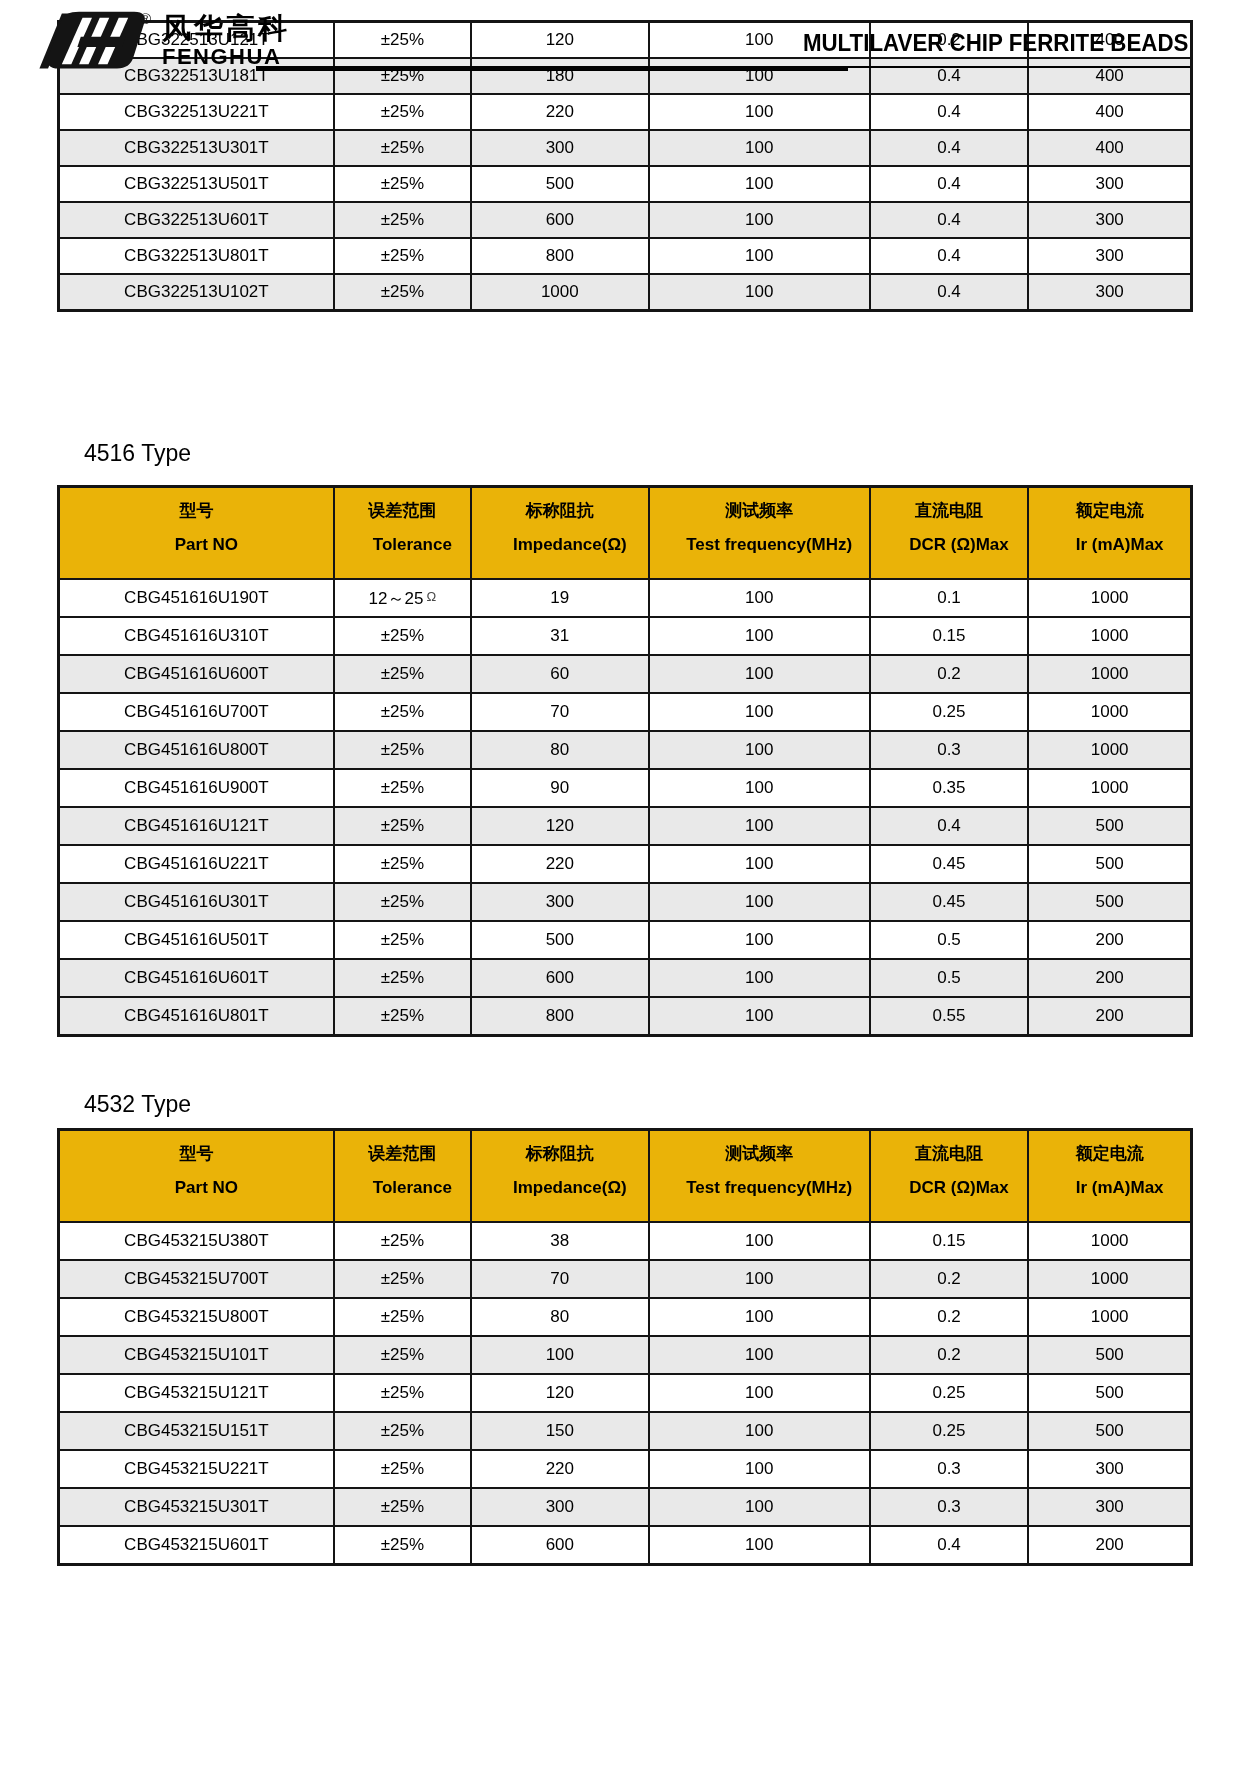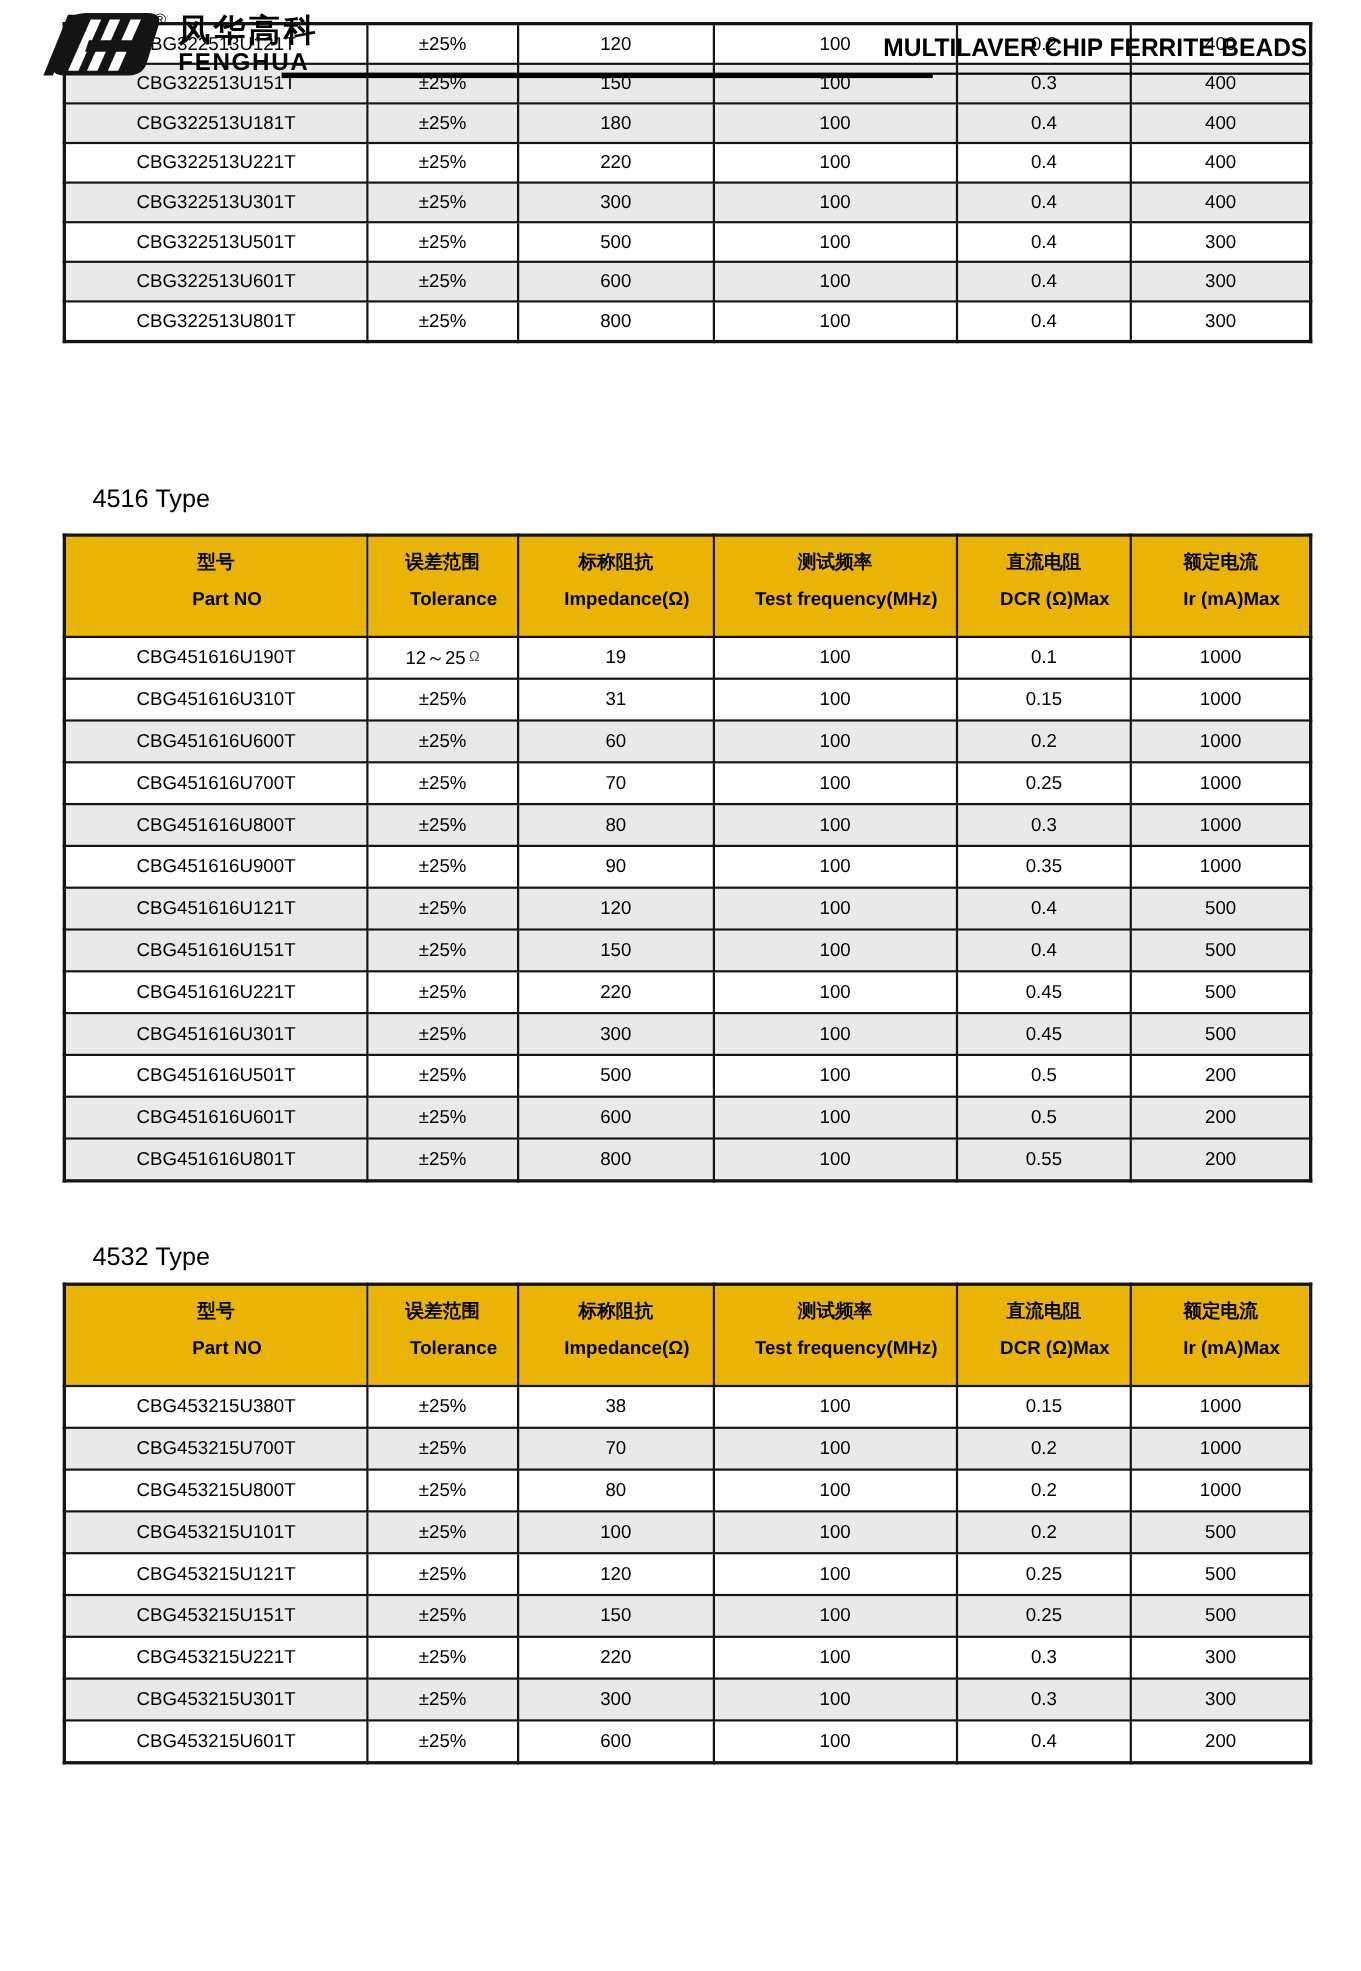--- a/index.html
+++ b/index.html
@@ -97,71 +97,71 @@
   <tbody>
       <tr>
         <td>CBG322513U121T</td>
         <td>±25%</td>
         <td>120</td>
         <td>100</td>
         <td>0.2</td>
         <td>400</td>
       </tr>
       <tr class="shade">
-        <td>CBG322513U151T</td>
-        <td>±25%</td>
-        <td>150</td>
-        <td>100</td>
-        <td>0.3</td>
+        <td>CBG322513U181T</td>
+        <td>±25%</td>
+        <td>180</td>
+        <td>100</td>
+        <td>0.4</td>
         <td>400</td>
       </tr>
-      <tr class="shade">
-        <td>CBG322513U181T</td>
-        <td>±25%</td>
-        <td>180</td>
+      <tr>
+        <td>CBG322513U221T</td>
+        <td>±25%</td>
+        <td>220</td>
         <td>100</td>
         <td>0.4</td>
         <td>400</td>
       </tr>
-      <tr>
-        <td>CBG322513U221T</td>
-        <td>±25%</td>
-        <td>220</td>
+      <tr class="shade">
+        <td>CBG322513U301T</td>
+        <td>±25%</td>
+        <td>300</td>
         <td>100</td>
         <td>0.4</td>
         <td>400</td>
       </tr>
-      <tr class="shade">
-        <td>CBG322513U301T</td>
-        <td>±25%</td>
-        <td>300</td>
-        <td>100</td>
-        <td>0.4</td>
-        <td>400</td>
-      </tr>
       <tr>
         <td>CBG322513U501T</td>
         <td>±25%</td>
         <td>500</td>
         <td>100</td>
         <td>0.4</td>
         <td>300</td>
       </tr>
       <tr class="shade">
         <td>CBG322513U601T</td>
         <td>±25%</td>
         <td>600</td>
         <td>100</td>
         <td>0.4</td>
         <td>300</td>
       </tr>
       <tr>
         <td>CBG322513U801T</td>
         <td>±25%</td>
         <td>800</td>
+        <td>100</td>
+        <td>0.4</td>
+        <td>300</td>
+      </tr>
+      <tr class="shade">
+        <td>CBG322513U102T</td>
+        <td>±25%</td>
+        <td>1000</td>
         <td>100</td>
         <td>0.4</td>
         <td>300</td>
       </tr>
     </tbody>
 </table>
 
 <div class="section-label label-4516">4516 Type</div>
 <table class="spec-table t4516">
   <colgroup>
@@ -250,28 +250,20 @@
         <td>1000</td>
       </tr>
       <tr class="shade">
         <td>CBG451616U121T</td>
         <td>±25%</td>
         <td>120</td>
         <td>100</td>
         <td>0.4</td>
         <td>500</td>
       </tr>
-      <tr class="shade">
-        <td>CBG451616U151T</td>
-        <td>±25%</td>
-        <td>150</td>
-        <td>100</td>
-        <td>0.4</td>
-        <td>500</td>
-      </tr>
       <tr>
         <td>CBG451616U221T</td>
         <td>±25%</td>
         <td>220</td>
         <td>100</td>
         <td>0.45</td>
         <td>500</td>
       </tr>
       <tr class="shade">
         <td>CBG451616U301T</td>

